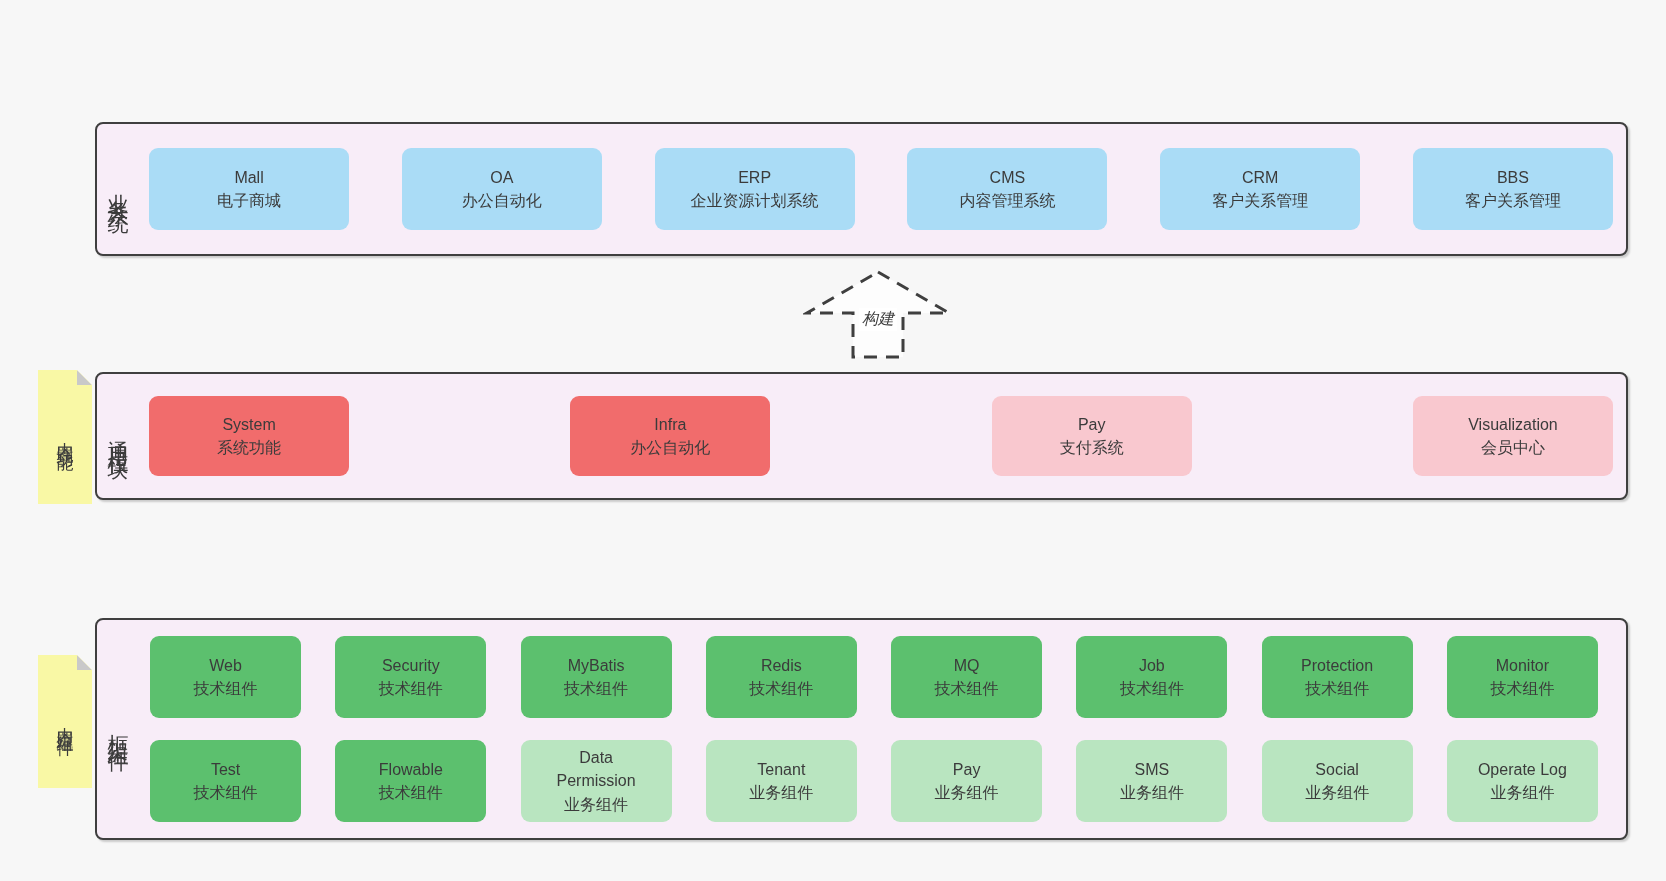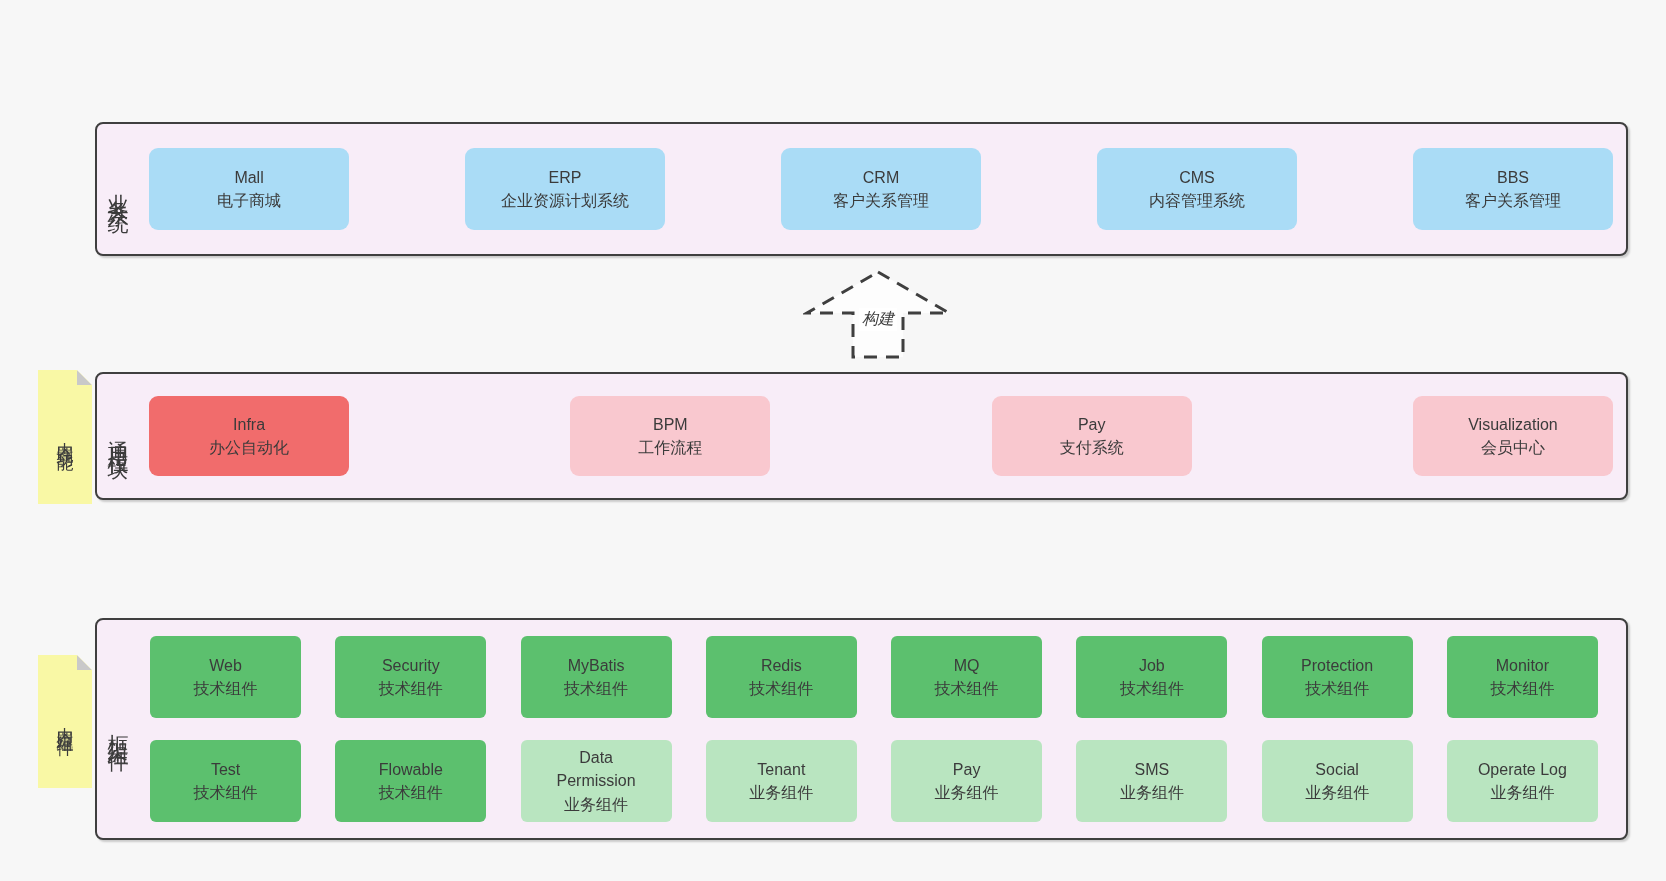--- a/index.html
+++ b/index.html
@@ -29,21 +29,21 @@
   .band-row{flex:1;display:flex;justify-content:space-between;align-items:center;}
   .band-six .band-row{margin:0 13px 0 20px;}
   .band-rows{flex:1;display:flex;flex-direction:column;gap:22px;margin:0 28px 0 21px;}
   .box{
     box-sizing:border-box;border-radius:9px;
     display:flex;flex-direction:column;justify-content:center;align-items:center;
     text-align:center;font-size:16px;line-height:1.45;padding:4px 2px;
   }
   .band-six .box{width:200px;height:82px;}
   #band-modules .box{height:80px;}
-  .band-eight .box{width:151px;height:82px;padding:12px 18px;border-radius:6px;}
+  .band-eight .box{width:151px;height:82px;padding:12px 18px;}
   .box.blue{background:var(--blue);}
   .box.red{background:var(--red);}
   .box.pink{background:var(--pink);}
   .box.green-dark{background:var(--green-dark);}
   .box.green-light{background:var(--green-light);}
   .note{
     position:absolute;left:38px;width:54px;background:var(--note-yellow);
     clip-path:polygon(0 0,calc(100% - 15px) 0,100% 15px,100% 100%,0 100%);
     display:flex;align-items:center;justify-content:center;z-index:2;
   }
@@ -70,30 +70,34 @@
 <div class="canvas">
 
   <div class="band band-six" id="band-business">
     <div class="band-label">业务系统</div>
     <div class="band-row">
       <div class="box blue">
         <div>Mall</div>
         <div>电子商城</div>
       </div>
       <div class="box blue">
+        <div>OA</div>
+        <div>办公自动化</div>
+      </div>
+      <div class="box blue">
         <div>ERP</div>
         <div>企业资源计划系统</div>
       </div>
       <div class="box blue">
+        <div>CMS</div>
+        <div>内容管理系统</div>
+      </div>
+      <div class="box blue">
         <div>CRM</div>
         <div>客户关系管理</div>
-      </div>
-      <div class="box blue">
-        <div>CMS</div>
-        <div>内容管理系统</div>
       </div>
       <div class="box blue">
         <div>BBS</div>
         <div>客户关系管理</div>
       </div>
     </div>
   </div>
 
   <div class="arrow" id="arrow-build">
     <svg viewBox="0 0 150 92">
@@ -103,26 +107,26 @@
   </div>
 
   <div class="note" id="note-modules">
     <div class="note-text">内置功能</div>
   </div>
 
   <div class="band band-six" id="band-modules">
     <div class="band-label">通用模块</div>
     <div class="band-row">
       <div class="box red">
+        <div>System</div>
+        <div>系统功能</div>
+      </div>
+      <div class="box red">
         <div>Infra</div>
         <div>办公自动化</div>
-      </div>
-      <div class="box pink">
-        <div>BPM</div>
-        <div>工作流程</div>
       </div>
       <div class="box pink">
         <div>Pay</div>
         <div>支付系统</div>
       </div>
       <div class="box pink">
         <div>Visualization</div>
         <div>会员中心</div>
       </div>
     </div>

